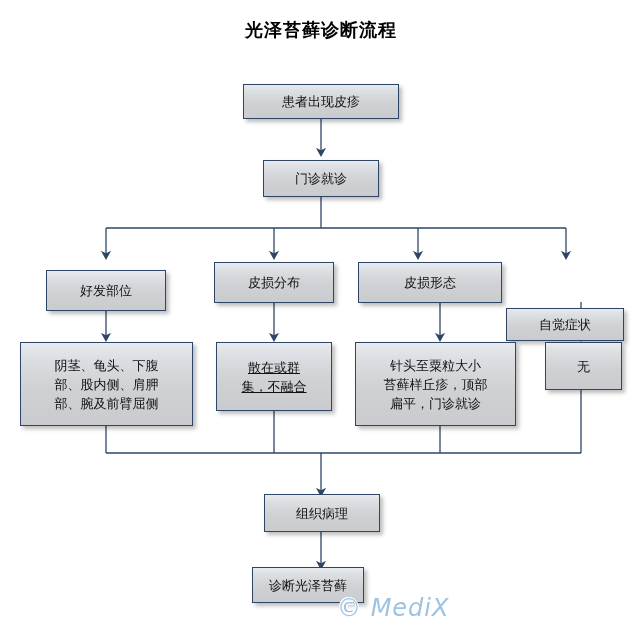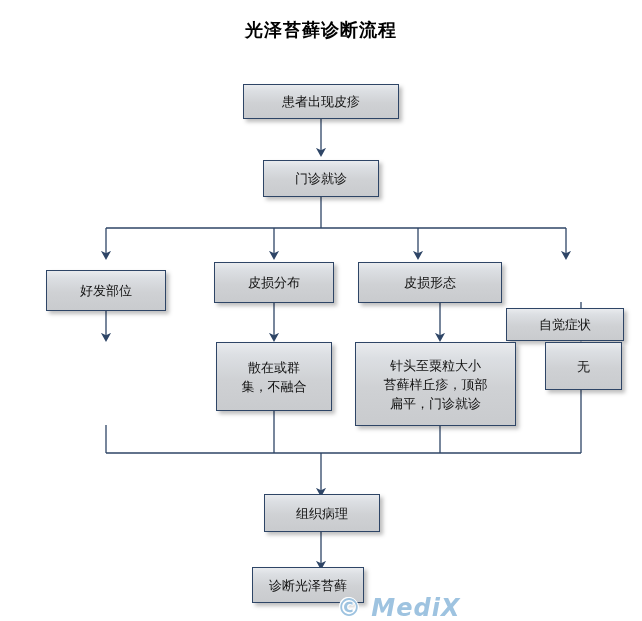--- a/index.html
+++ b/index.html
@@ -52,21 +52,21 @@
     top: 0;
     width: 642px;
     height: 621px;
     pointer-events: none;
   }
   .wm {
     position: absolute;
     left: 337px;
     top: 594px;
     font-size: 24px;
-    font-weight: bold;
+    font-weight: normal;
     font-style: italic;
     color: #9ec3e0;
     letter-spacing: 1px;
     text-shadow:
       1px 0 0 #ffffff, -1px 0 0 #ffffff,
       0 1px 0 #ffffff, 0 -1px 0 #ffffff,
       1px 1px 0 #ffffff, -1px -1px 0 #ffffff;
     font-family: "DejaVu Sans", "Liberation Sans", sans-serif;
   }
 </style>
@@ -115,22 +115,25 @@
   <div class="node" style="left:263px; top:160px; width:116px; height:37px;">门诊就诊</div>
 
   <div class="node" style="left:46px; top:270px; width:120px; height:41px;">好发部位</div>
 
   <div class="node" style="left:214px; top:262px; width:120px; height:41px;">皮损分布</div>
 
   <div class="node" style="left:358px; top:262px; width:144px; height:41px;">皮损形态</div>
 
   <div class="node" style="left:506px; top:272px; width:118px; height:33px;margin-top:36px;">自觉症状</div>
 
+  <div class="node" style="left:20px; top:342px; width:173px; height:84px;">阴茎、龟头、下腹
+部、股内侧、肩胛
+部、腕及前臂屈侧</div>
 
-  <div class="node" style="left:216px; top:342px; width:116px; height:69px;">散在或群
+  <div class="node" style="left:216px; top:342px; width:116px; height:69px;text-decoration:underline;">散在或群
 集，不融合</div>
 
   <div class="node" style="left:355px; top:342px; width:161px; height:84px;">针头至粟粒大小
 苔藓样丘疹，顶部
 扁平，门诊就诊</div>
 
   <div class="node" style="left:545px; top:342px; width:77px; height:48px;">无</div>
 
   <div class="node" style="left:264px; top:494px; width:116px; height:38px;">组织病理</div>
 

